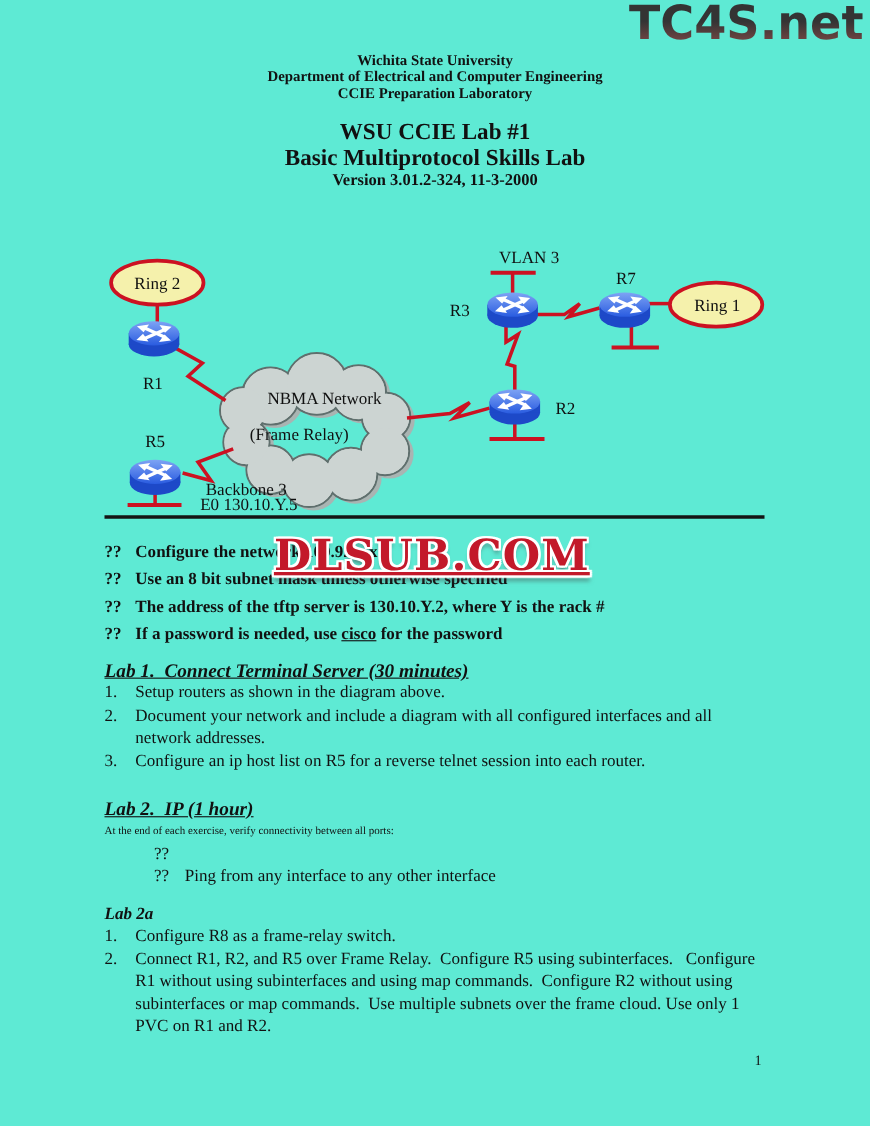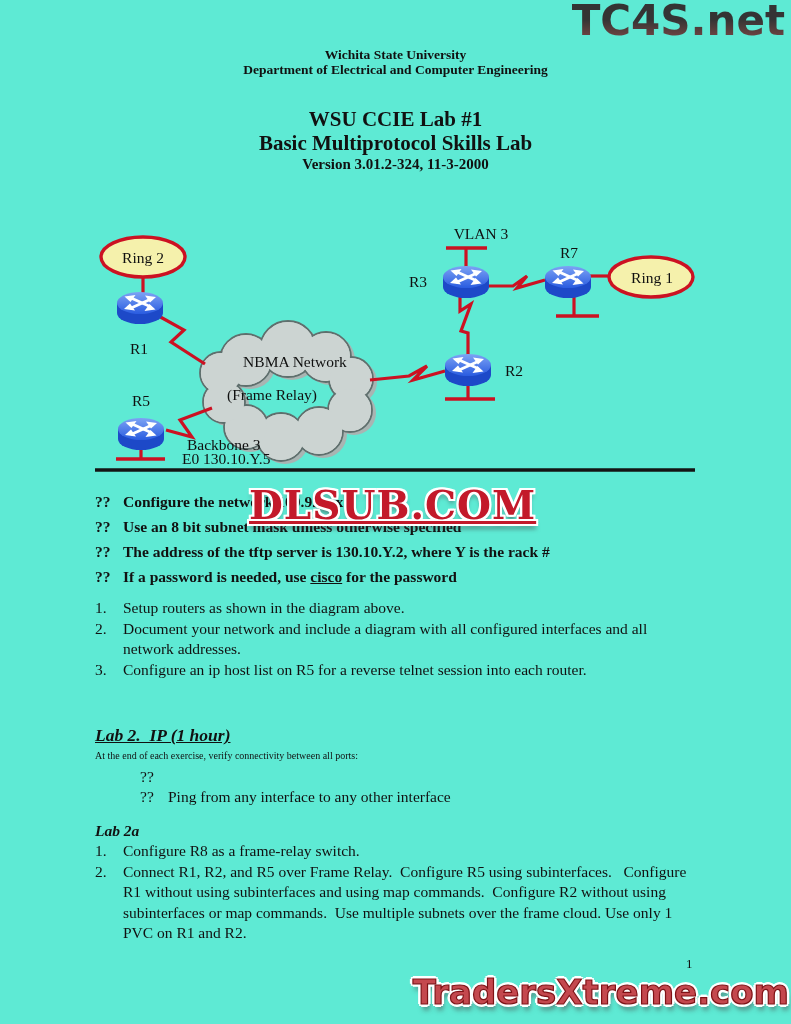--- a/index.html
+++ b/index.html
@@ -79,20 +79,21 @@
 </head>
 <body>
 
 <div class="page">
 
   <div class="tc4s">TC4S.net</div>
 
   <div class="org">
     <div>Wichita State University</div>
     <div>Department of Electrical and Computer Engineering</div>
+    <div>CCIE Preparation Laboratory</div>
   </div>
   <div class="titleblock">
     <div class="title1">WSU CCIE Lab #1</div>
     <div class="title2">Basic Multiprotocol Skills Lab</div>
     <div class="version">Version 3.01.2-324, 11-3-2000</div>
   </div>
 
   <svg class="diagram" width="791" height="266" viewBox="0 214 791 266" xmlns="http://www.w3.org/2000/svg">
     <defs>
       <linearGradient id="gTop" x1="0" y1="0" x2="0" y2="1">
@@ -212,20 +213,21 @@
     </div>
     <div class="note-row">
       <span class="q">??</span>
       <span class="txt"><span>If a password is needed, use </span><span class="u">cisco</span><span> for the password</span></span>
     </div>
   </div>
 
   <div class="dlsub">DLSUB.COM</div>
 
   <div class="section" style="top:598px;">
+    <span class="lab-h">Lab 1.  Connect Terminal Server (30 minutes)</span>
     <div class="li">
       <span class="num">1.</span>
       <span class="txt">Setup routers as shown in the diagram above.</span>
     </div>
     <div class="li">
       <span class="num">2.</span>
       <span class="txt">Document your network and include a diagram with all configured interfaces and all network addresses.</span>
     </div>
     <div class="li">
       <span class="num">3.</span>
@@ -251,15 +253,14 @@
       <span class="num">1.</span>
       <span class="txt">Configure R8 as a frame-relay switch.</span>
     </div>
     <div class="li">
       <span class="num">2.</span>
       <span class="txt">Connect R1, R2, and R5 over Frame Relay.  Configure R5 using subinterfaces.   Configure R1 without using subinterfaces and using map commands.  Configure R2 without using subinterfaces or map commands.  Use multiple subnets over the frame cloud. Use only 1 PVC on R1 and R2.</span>
     </div>
   </div>
 
   <div class="pagenum">1</div>
-  <div class="traders">TradersXtreme.com</div>
 
 </div>
 
 </body></html>

